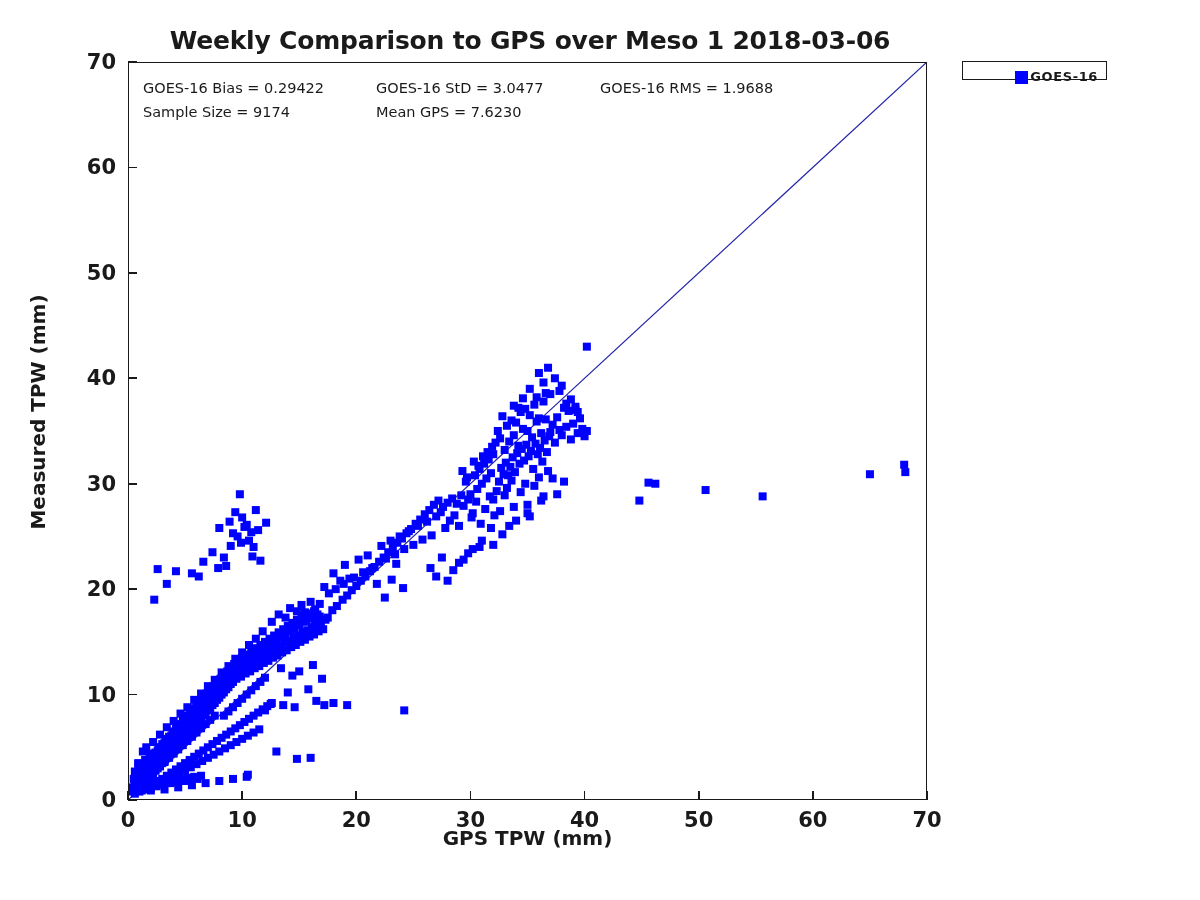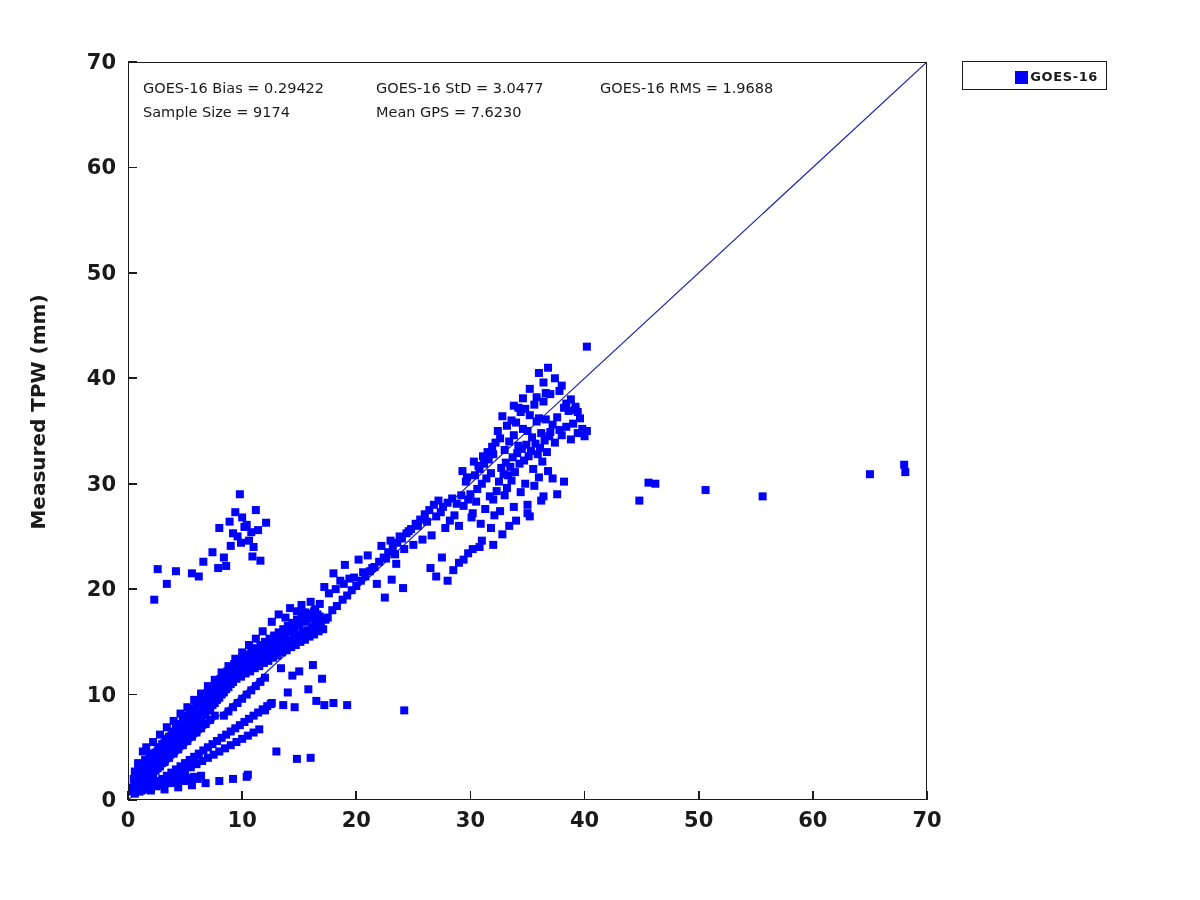--- a/index.html
+++ b/index.html
@@ -103,21 +103,21 @@
     font-size: 14.5px;
     font-weight: normal;
     white-space: nowrap;
     font-family: "DejaVu Sans", sans-serif;
   }
   #legend-box {
     position: absolute;
     left: 962px;
     top: 61px;
     width: 145px;
-    height: 29px;
+    height: 19px;
     border: 1.4px solid #1a1a1a;
     background: #ffffff;
     box-sizing: border-box;
   }
   #legend-swatch {
     position: absolute;
     left: 52px;
     top: 9px;
     width: 13px;
     height: 13px;
@@ -129,20 +129,21 @@
     font-size: 13px;
     font-weight: bold;
     letter-spacing: 0.6px;
   }
 </style>
 </head>
 <body>
 
 <div id="figure">
 
+  <div id="chart-title">Weekly Comparison to GPS over Meso 1 2018-03-06</div>
 
   <div class="stat-text" style="left:143px; top:80px;">GOES-16 Bias = 0.29422</div>
   <div class="stat-text" style="left:376px; top:80px;">GOES-16 StD = 3.0477</div>
   <div class="stat-text" style="left:600px; top:80px;">GOES-16 RMS = 1.9688</div>
   <div class="stat-text" style="left:143px; top:104px;">Sample Size = 9174</div>
   <div class="stat-text" style="left:376px; top:104px;">Mean GPS = 7.6230</div>
 
   <div id="plot-area">
     <svg id="refline-svg" viewBox="0 0 799 738">
         <line x1="0" y1="738" x2="799" y2="0" stroke="#2222aa" stroke-width="1.2"></line>
@@ -818,20 +819,21 @@
       <div class="tick-line" style="left: 128px; top: 377.486px; width: 9px; height: 1.6px;"></div>
       <div class="ytick-label" style="left: 58px; top: 378.286px; width: 58px;">40</div>
       <div class="tick-line" style="left: 128px; top: 272.057px; width: 9px; height: 1.6px;"></div>
       <div class="ytick-label" style="left: 58px; top: 272.857px; width: 58px;">50</div>
       <div class="tick-line" style="left: 128px; top: 166.629px; width: 9px; height: 1.6px;"></div>
       <div class="ytick-label" style="left: 58px; top: 167.429px; width: 58px;">60</div>
       <div class="tick-line" style="left: 128px; top: 61.2px; width: 9px; height: 1.6px;"></div>
       <div class="ytick-label" style="left: 58px; top: 62px; width: 58px;">70</div>
     </div>
 
+  <div id="xaxis-label">GPS TPW (mm)</div>
   <div id="yaxis-label">Measured TPW (mm)</div>
 
   <div id="legend-box">
     <div id="legend-swatch" style="background: rgb(0, 0, 255);"></div>
     <div id="legend-label">GOES-16</div>
   </div>
 
 </div>
 
 </body></html>

